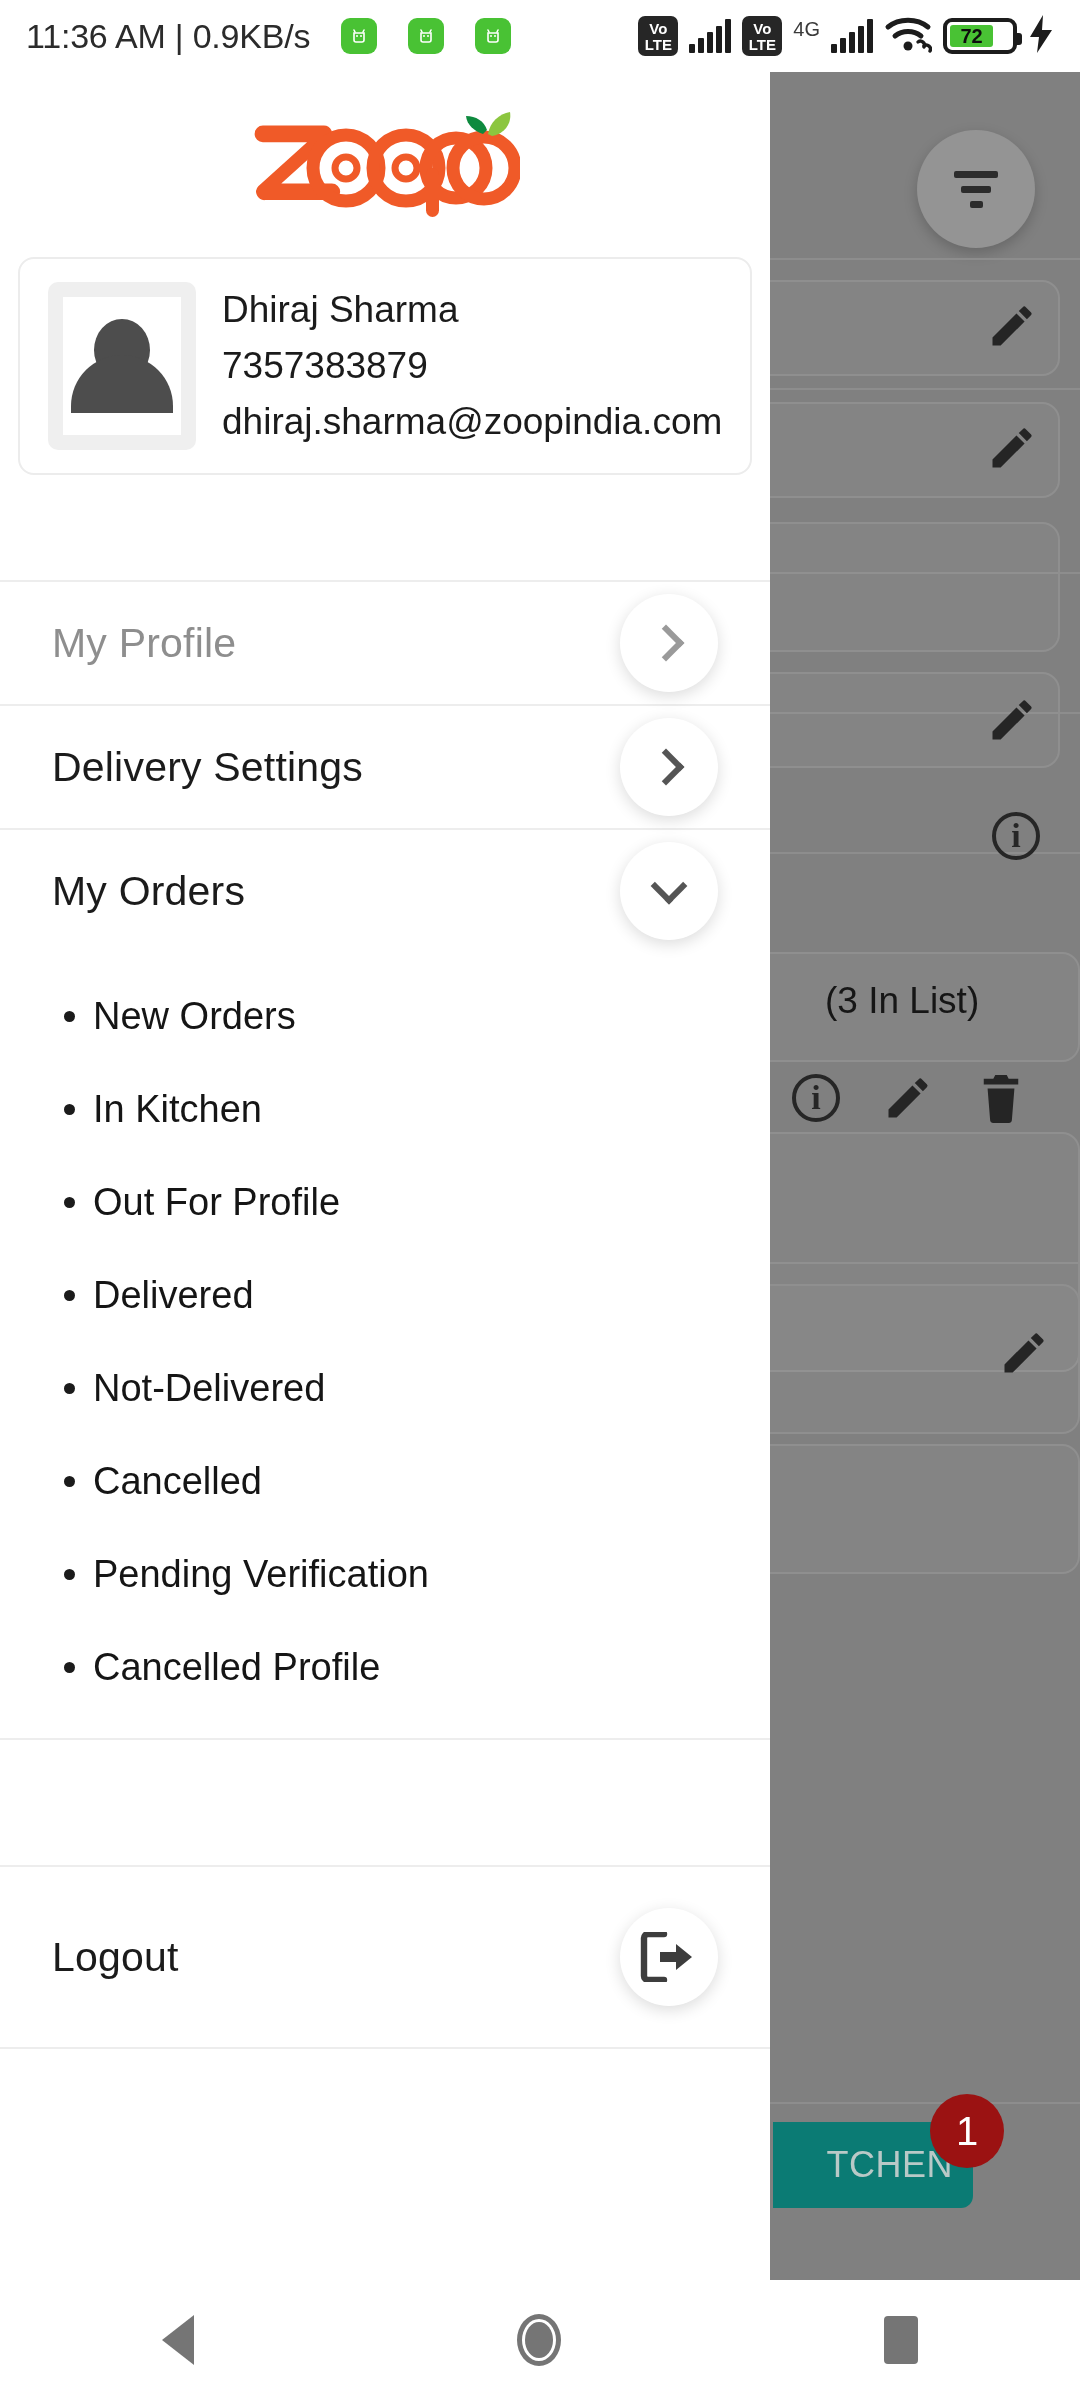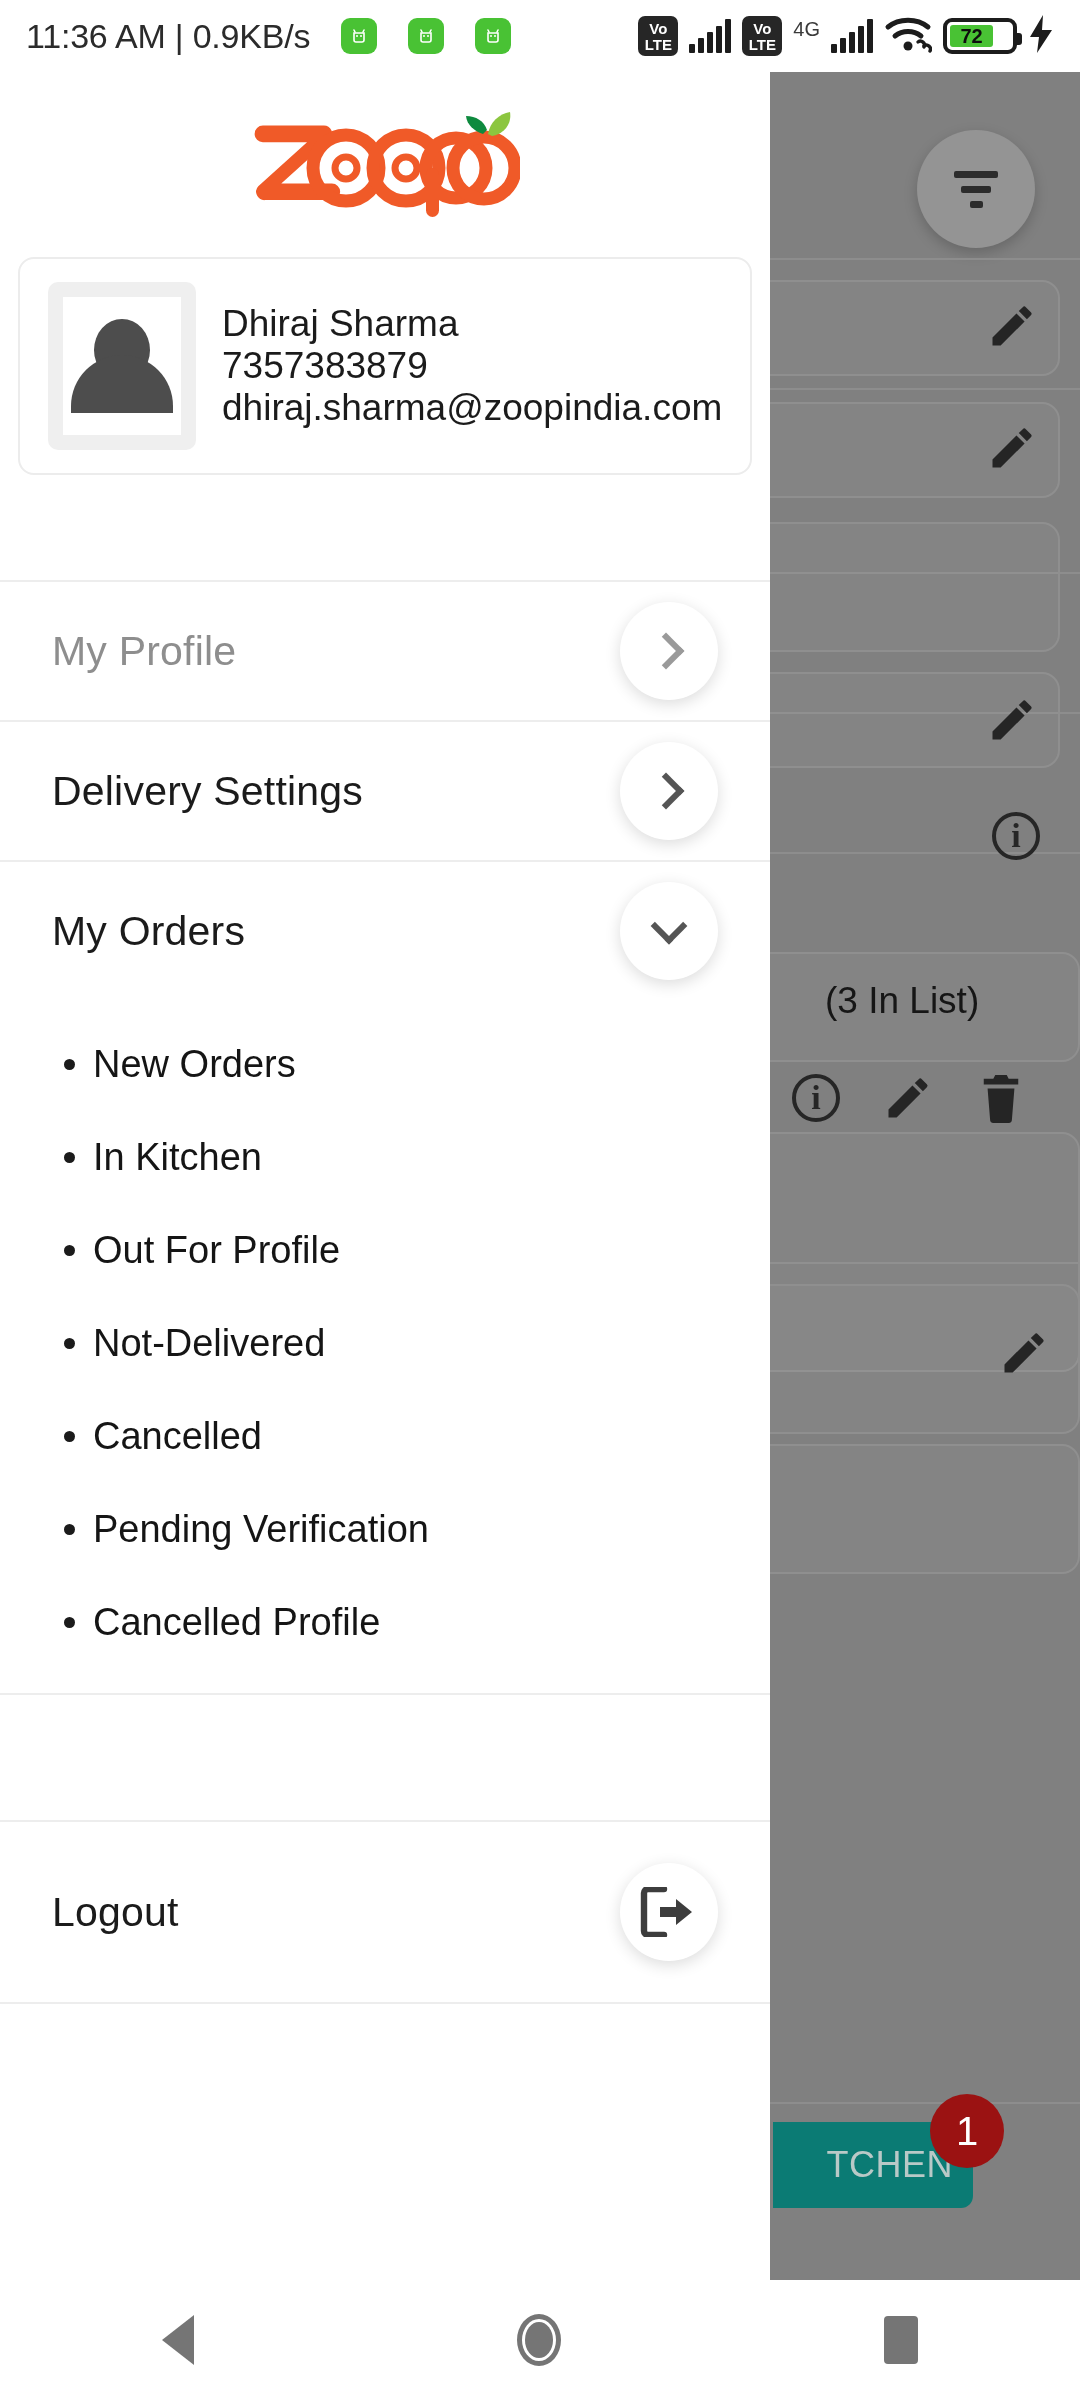--- a/index.html
+++ b/index.html
@@ -122,31 +122,31 @@
   }
   .person-head {
     position:absolute; top:22px; left:50%; transform:translateX(-50%);
     width:56px; height:62px; border-radius:50%; background:#4d4d4d;
   }
   .person-body {
     position:absolute; bottom:22px; left:50%; transform:translateX(-50%);
     width:102px; height:58px; background:#4d4d4d;
     border-radius:52px 52px 0 0;
   }
-  .profile-lines { display:flex; flex-direction:column; min-width:0; }
+  .profile-lines { display:flex; flex-direction:column; gap:14px; min-width:0; }
   .p-name  { font-size:37px; color:#1b1b1b; }
   .p-phone { font-size:37px; color:#1b1b1b; }
   .p-email { font-size:37px; color:#1b1b1b; white-space:nowrap; }
 
   
   .menu-sep { height:2px; background:#ededed; margin:0; }
   #menu-top-gap { height:105px; }
   .menu-row {
     position:relative; display:flex; align-items:center; justify-content:space-between;
-    padding:0 52px 0 52px; height:138px;
+    padding:0 52px 0 52px; height:122px;
   }
   .menu-label { font-size:41px; color:#1b1b1b; letter-spacing:.2px; }
   .menu-label.muted { color:#8e8e8e; }
   .chev-btn {
     width:98px; height:98px; border-radius:50%; background:#ffffff;
     box-shadow:0 4px 16px rgba(0,0,0,.14);
     display:flex; align-items:center; justify-content:center; flex:none;
   }
   .chev { width:26px; height:26px; border-right:6px solid #555; border-bottom:6px solid #555; }
   .chev.right { transform:rotate(-45deg); margin-left:-6px; }
@@ -406,20 +406,24 @@
       <div class="sub-item">
         <span class="sub-bullet"></span>
         <span class="sub-label">In Kitchen</span>
       </div>
       <div class="sub-item">
         <span class="sub-bullet"></span>
         <span class="sub-label">Out For Profile</span>
       </div>
       <div class="sub-item">
         <span class="sub-bullet"></span>
+        <span class="sub-label">Delivered</span>
+      </div>
+      <div class="sub-item">
+        <span class="sub-bullet"></span>
         <span class="sub-label">Not-Delivered</span>
       </div>
       <div class="sub-item">
         <span class="sub-bullet"></span>
         <span class="sub-label">Cancelled</span>
       </div>
       <div class="sub-item">
         <span class="sub-bullet"></span>
         <span class="sub-label">Pending Verification</span>
       </div>

